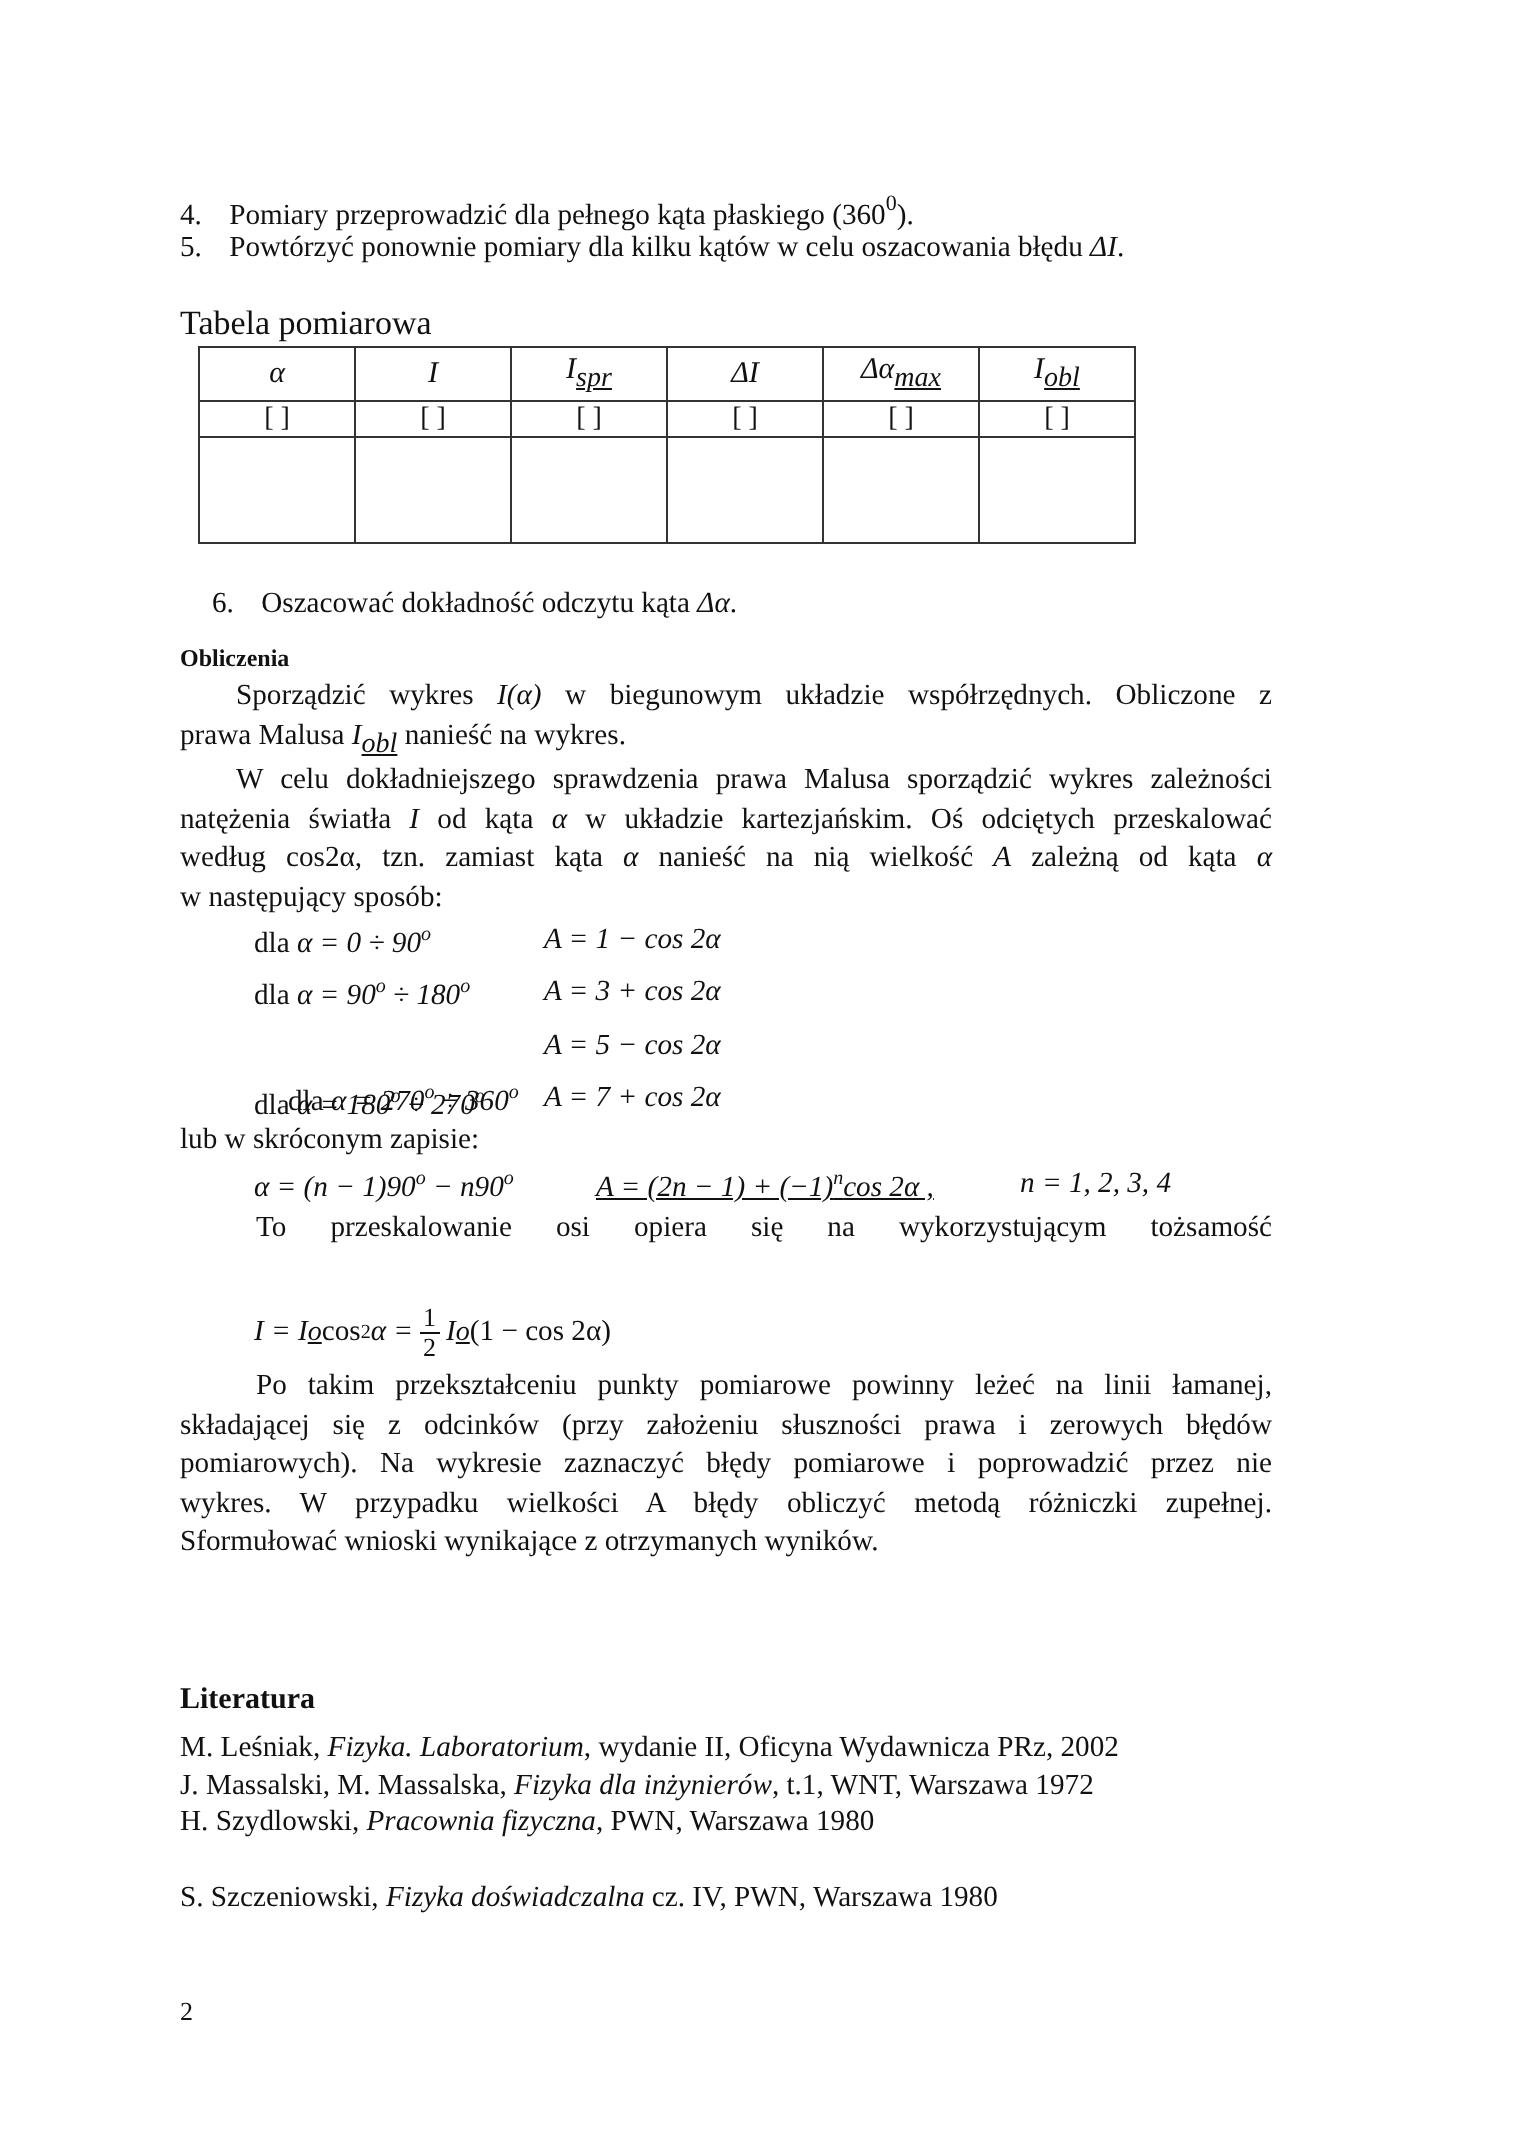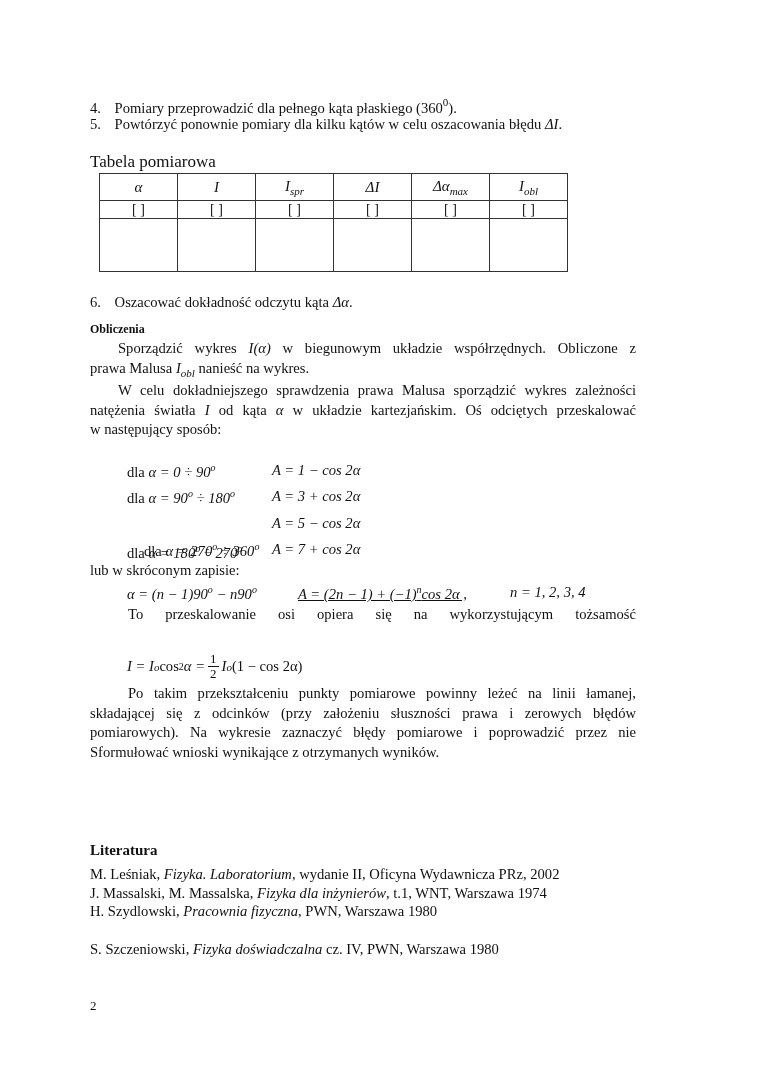--- a/index.html
+++ b/index.html
@@ -1,20 +1,20 @@
 <!DOCTYPE html>
 <html><head>
 <meta charset="utf-8">
 <style>
   html, body { margin:0; padding:0; background:#fff; }
   body { width:760px; height:1075px; position:relative; overflow:hidden;
          font-family:"Liberation Serif", "DejaVu Serif", serif; color:#111; font-size:14.6px; }
   .abs { position:absolute; white-space:nowrap; }
   .it { font-style:italic; }
-  .sub { font-size:11px; vertical-align:-4px; font-style:italic; }
+  .sub { font-size:14px; vertical-align:-4px; font-style:italic;text-decoration:underline; }
   .sup { font-size:10px; vertical-align:6px; }
   .just { position:absolute; left:90px; width:546px; text-align:justify; line-height:19.5px; }
   .just .ln { display:block; text-align-last:justify; height:19.5px; }
   .just .ln.last { text-align-last:left; }
   table.meas { position:absolute; left:99px; top:173px; border-collapse:collapse; }
   table.meas td { border:1.3px solid #333; width:77px; text-align:center; padding:0; font-size:15px; }
   table.meas tr.h td { height:26px; }
   table.meas tr.u td { height:17px; font-size:14px; line-height:14px; }
   table.meas tr.b td { height:52px; }
   .h-bold { font-weight:bold; }
@@ -56,21 +56,21 @@
     <td></td>
     <td></td>
     <td></td>
     <td></td>
     <td></td>
     <td></td>
   </tr>
 </tbody>
   </table>
 
-<div class="abs" style="left:90px; top:294px;">
+<div class="abs" style="left:106px; top:294px;">
   <span>6.</span>
   <span style="margin-left:10px;">Oszacować dokładność odczytu kąta</span>
   <span class="it">Δα</span><span>.</span>
 </div>
 
 <div class="abs h-bold" style="left:90px; top:322px; font-size:12px;">Obliczenia</div>
 
 <div class="just" style="top:339px;">
   <span class="ln" style="padding-left:28px;">
     <span>Sporządzić wykres</span>
@@ -85,20 +85,29 @@
 </div>
 
 <div class="just" style="top:381px;">
   <span class="ln" style="padding-left:28px;">W celu dokładniejszego sprawdzenia prawa Malusa sporządzić wykres zależności</span>
   <span class="ln">
     <span>natężenia światła</span>
     <span class="it">I</span>
     <span>od kąta</span>
     <span class="it">α</span>
     <span>w układzie kartezjańskim. Oś odciętych przeskalować</span>
+  </span>
+  <span class="ln">
+    <span>według</span>
+    <span>cos2α</span><span>, tzn. zamiast kąta</span>
+    <span class="it">α</span>
+    <span>nanieść na nią wielkość</span>
+    <span class="it">A</span>
+    <span>zależną od kąta</span>
+    <span class="it">α</span>
   </span>
   <span class="ln last">w następujący sposób:</span>
 </div>
 
 <div class="abs" style="left:127px; top:462px;">
   <span>dla</span>
   <span class="it">α = 0 ÷ 90</span><span class="sup it">o</span>
 </div>
 <div class="abs it" style="left:272px; top:462px;">A = 1 − cos 2α</div>
 
@@ -146,30 +155,31 @@
   </span>
   <span>I</span>
     <span class="sub">o</span>
     <span style="font-style:normal;">(1 − cos 2α)</span>
 </div>
 
 <div class="just" style="top:684px;">
   <span class="ln" style="padding-left:38px;">Po takim przekształceniu punkty pomiarowe powinny leżeć na linii łamanej,</span>
   <span class="ln">składającej się z odcinków (przy założeniu słuszności prawa i zerowych błędów</span>
   <span class="ln">pomiarowych). Na wykresie zaznaczyć błędy pomiarowe i poprowadzić przez nie</span>
+  <span class="ln">wykres. W przypadku wielkości A błędy obliczyć metodą różniczki zupełnej.</span>
   <span class="ln last">Sformułować wnioski wynikające z otrzymanych wyników.</span>
 </div>
 
 <div class="abs h-bold" style="left:90px; top:842px; font-size:15px;">Literatura</div>
 
 <div class="abs" style="left:90px; top:866px;">
   <span>M. Leśniak, </span><span class="it">Fizyka. Laboratorium</span><span>, wydanie II, Oficyna Wydawnicza PRz, 2002</span>
 </div>
 <div class="abs" style="left:90px; top:885px;">
-  <span>J. Massalski, M. Massalska, </span><span class="it">Fizyka dla inżynierów</span><span>, t.1, WNT, Warszawa 1974</span>
+  <span>J. Massalski, M. Massalska, </span><span class="it">Fizyka dla inżynierów</span><span>, t.1, WNT, Warszawa 1972</span>
 </div>
 <div class="abs" style="left:90px; top:903px;">
   <span>H. Szydlowski, </span><span class="it">Pracownia fizyczna</span><span>, PWN, Warszawa 1980</span>
 </div>
 <div class="abs" style="left:90px; top:921px;margin-top:20px;">
   <span>S. Szczeniowski, </span><span class="it">Fizyka doświadczalna</span><span> cz. IV, PWN, Warszawa 1980</span>
 </div>
 
 <div class="abs" style="left:90px; top:998px; font-size:13px;">2</div>
 

